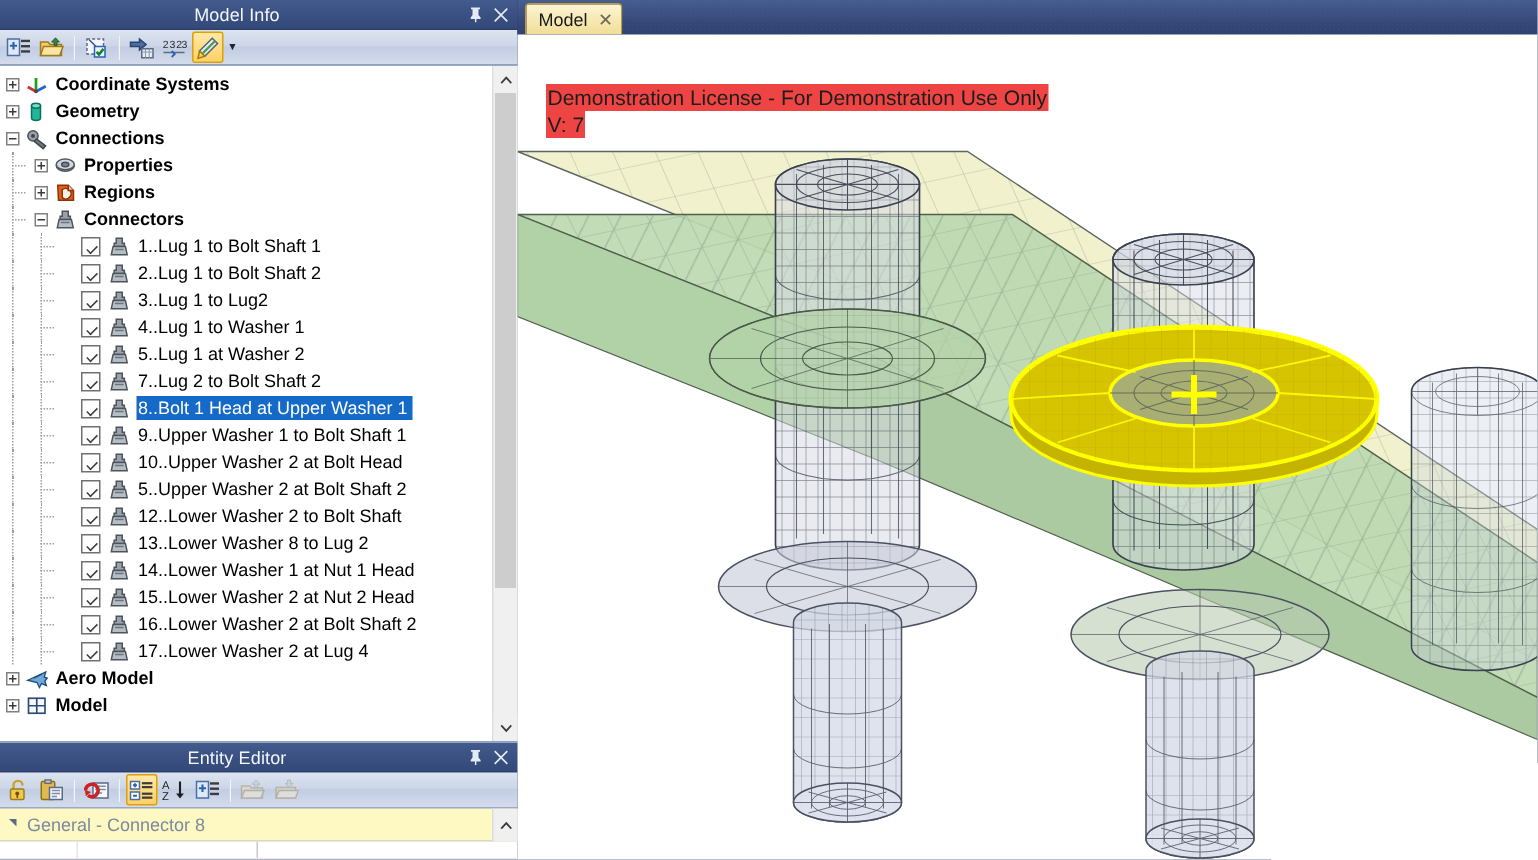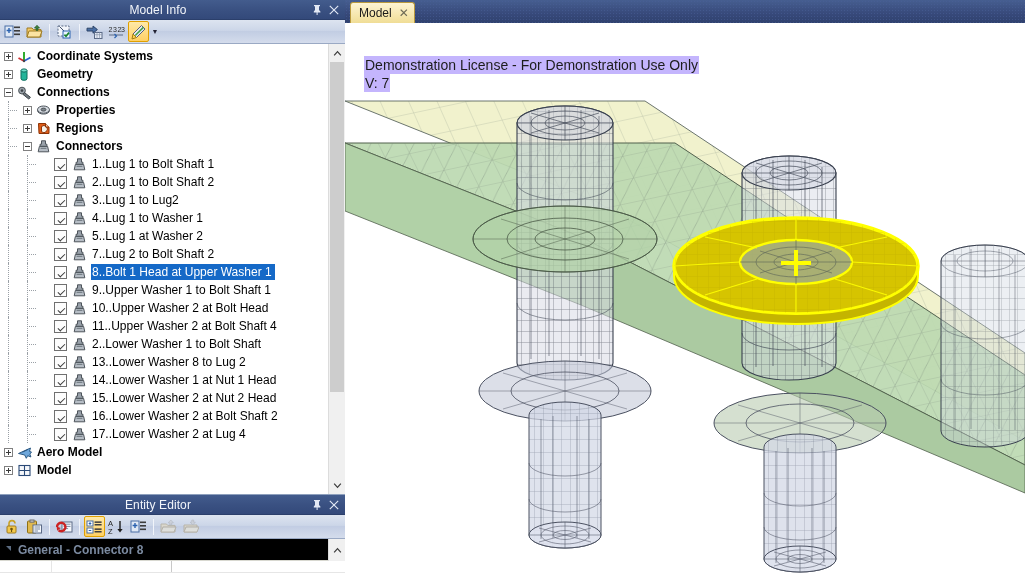--- a/index.html
+++ b/index.html
@@ -226,27 +226,27 @@
     background: #3a5283;
   }
   .ee-body {
     background: #ffffff;
     flex: 1 1 auto;
     position: relative;
     overflow: hidden;
   }
   .ee-group-header {
     height: 22px;
-    background: #000000;
+    background: #fef9c3;
     border-bottom: 1px solid #d8d8d0;
     display: flex;
     align-items: center;
     padding-left: 6px;
     font-size: 12px;
-    font-weight: bold;
+    font-weight: normal;
     color: #7b8aa0;
     position: relative;
   }
   .ee-tri {
     width: 0; height: 0;
     border-top: 5px solid #5b6b80;
     border-left: 5px solid transparent;
     margin-right: 7px;
     transform: translateY(-1px) rotate(0deg);
   }
@@ -322,21 +322,21 @@
     position: absolute;
     left: 19px; top: 33px;
     color: #1d1d1d;
     font-size: 14px;
     line-height: 18px;
     z-index: 5;
     font-family: "Liberation Sans", sans-serif;
     pointer-events: none;
   }
   .license span {
-    background: #c4b5fd;
+    background: #ef4444;
     display: inline-block;
     padding: 0 1px;
   }
   svg.scene { position: absolute; left:0; top:0; width: 100%; height: 100%; display:block; }
 </style>
 </head>
 <body>
 
 <div id="app">
 
@@ -664,38 +664,38 @@
               </div>
               <div class="expander"></div>
               <div class="chk"></div>
               <div class="ico">
                 <svg width="16" height="15" viewBox="0 0 16 15">
                   <path d="M5.5 1.8h4v3.4h1.4v2.2h-6.8V5.2h1.4z" fill="#9aa2ab" stroke="#4d545b"></path>
                 <path d="M3.4 7.4h8.2l1.2 5.4H2.2z" fill="#b6bdc5" stroke="#4d545b"></path>
                 <path d="M4.6 9.3h5.8" stroke="#6b737b"></path>
                 </svg>
               </div>
-              <div class="lbl">11..Upper Washer 2 at Bolt Shaft 4</div>
-            </div>
-            <div class="row">
-              <div class="indent" style="width: 38px;">
-                <div class="dotline" style="left: 8px; top: 0px; height: 18px;"></div>
-                <div class="dotline" style="left: 27px; top: 0px; height: 18px;"></div>
-                <div class="dotline-h" style="left: 27px; top: 9px; width: 9px;"></div>
-              </div>
-              <div class="expander"></div>
-              <div class="chk"></div>
-              <div class="ico">
-                <svg width="16" height="15" viewBox="0 0 16 15">
-                  <path d="M5.5 1.8h4v3.4h1.4v2.2h-6.8V5.2h1.4z" fill="#9aa2ab" stroke="#4d545b"></path>
-                <path d="M3.4 7.4h8.2l1.2 5.4H2.2z" fill="#b6bdc5" stroke="#4d545b"></path>
-                <path d="M4.6 9.3h5.8" stroke="#6b737b"></path>
-                </svg>
-              </div>
-              <div class="lbl">2..Lower Washer 1 to Bolt Shaft</div>
+              <div class="lbl">5..Upper Washer 2 at Bolt Shaft 2</div>
+            </div>
+            <div class="row">
+              <div class="indent" style="width: 38px;">
+                <div class="dotline" style="left: 8px; top: 0px; height: 18px;"></div>
+                <div class="dotline" style="left: 27px; top: 0px; height: 18px;"></div>
+                <div class="dotline-h" style="left: 27px; top: 9px; width: 9px;"></div>
+              </div>
+              <div class="expander"></div>
+              <div class="chk"></div>
+              <div class="ico">
+                <svg width="16" height="15" viewBox="0 0 16 15">
+                  <path d="M5.5 1.8h4v3.4h1.4v2.2h-6.8V5.2h1.4z" fill="#9aa2ab" stroke="#4d545b"></path>
+                <path d="M3.4 7.4h8.2l1.2 5.4H2.2z" fill="#b6bdc5" stroke="#4d545b"></path>
+                <path d="M4.6 9.3h5.8" stroke="#6b737b"></path>
+                </svg>
+              </div>
+              <div class="lbl">12..Lower Washer 2 to Bolt Shaft</div>
             </div>
             <div class="row">
               <div class="indent" style="width: 38px;">
                 <div class="dotline" style="left: 8px; top: 0px; height: 18px;"></div>
                 <div class="dotline" style="left: 27px; top: 0px; height: 18px;"></div>
                 <div class="dotline-h" style="left: 27px; top: 9px; width: 9px;"></div>
               </div>
               <div class="expander"></div>
               <div class="chk"></div>
               <div class="ico">

